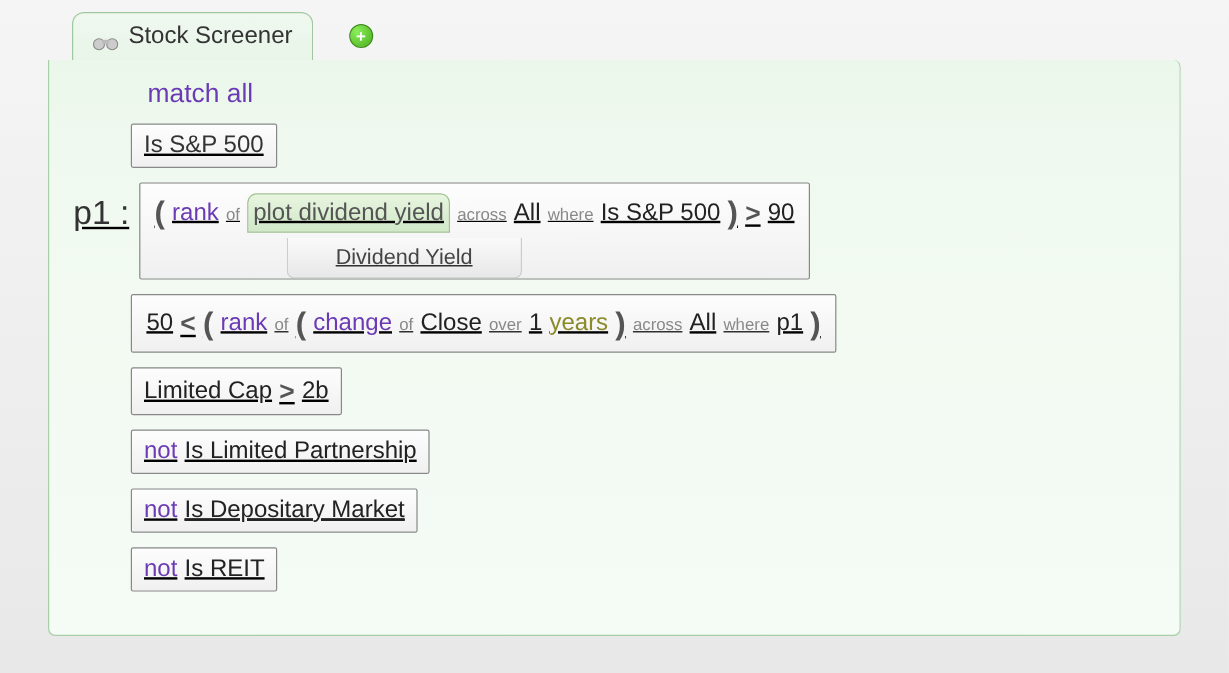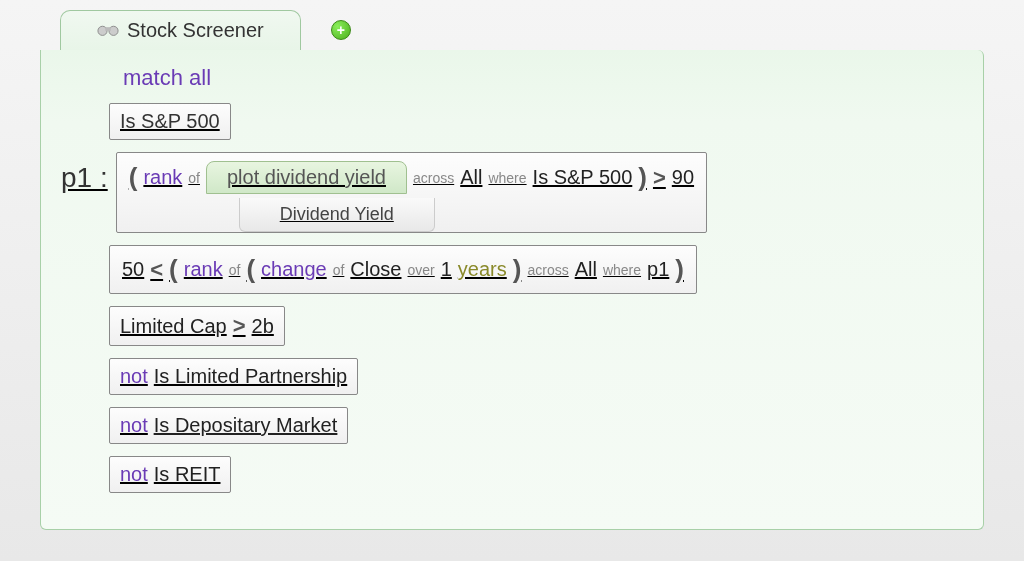--- a/index.html
+++ b/index.html
@@ -12,27 +12,27 @@
       padding: 10px 40px;
     }
     .tab-bar {
       display: flex;
       align-items: center;
       gap: 10px;
       margin-left: 20px;
     }
     .tab {
       display: flex;
-      align-items: flex-start;
+      align-items: flex-end;
       gap: 8px;
       background: linear-gradient(to bottom, #f0f8f0, #e8f5e8);
       border: 1px solid #a0c8a0;
       border-bottom: none;
       border-radius: 10px 10px 0 0;
-      padding: 8px 36px;
+      padding: 8px 16px;
       font-size: 20px;
       color: #333;
       cursor: pointer;
     }
     .binoculars-icon {
       width: 22px;
       height: 16px;
       display: inline-block;
     }
     .add-btn {
@@ -116,21 +116,21 @@
     }
     .kw-purple { color: #6a3bb5; }
     .kw-small { color: #888; font-size: 14px; }
     .kw-black { color: #222; }
     .kw-olive { color: #8a8a2a; }
     .op { color: #555; font-size: 22px; font-weight: bold; }
     .nested-pill {
       background: linear-gradient(to bottom, #e8f5e0, #d0e8c8);
       border: 1px solid #a0c090;
       border-radius: 8px 8px 0 0;
-      padding: 4px 20px;
+      padding: 4px 4px;
       font-size: 20px;
       color: #555;
       display: flex;
       align-items: center;
       gap: 4px;
     }
     .dropdown-under {
       background: linear-gradient(to bottom, #fafafa, #e8e8e8);
       border: 1px solid #ccc;
       border-top: none;

